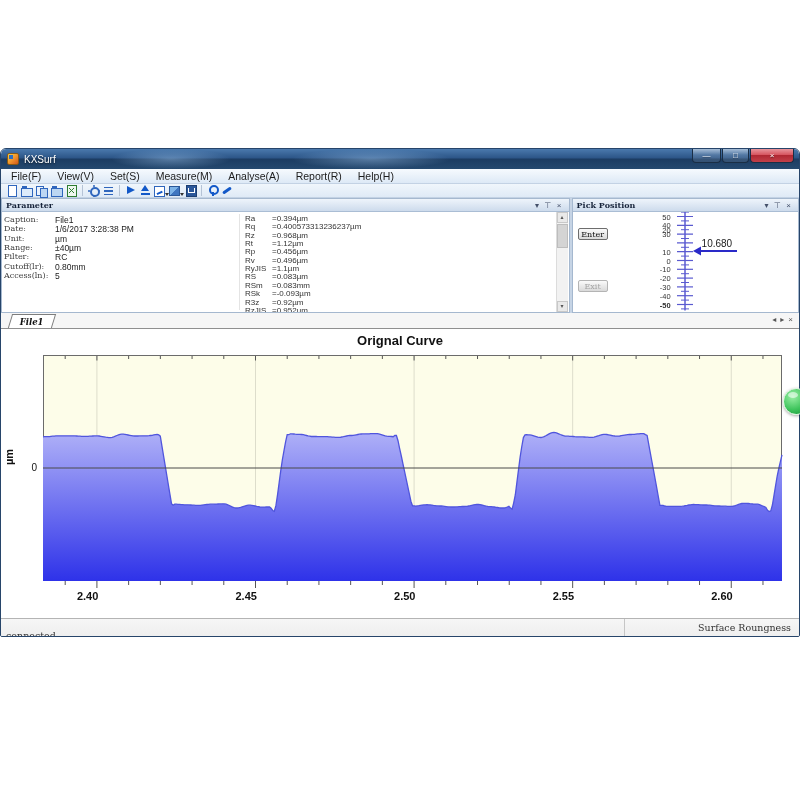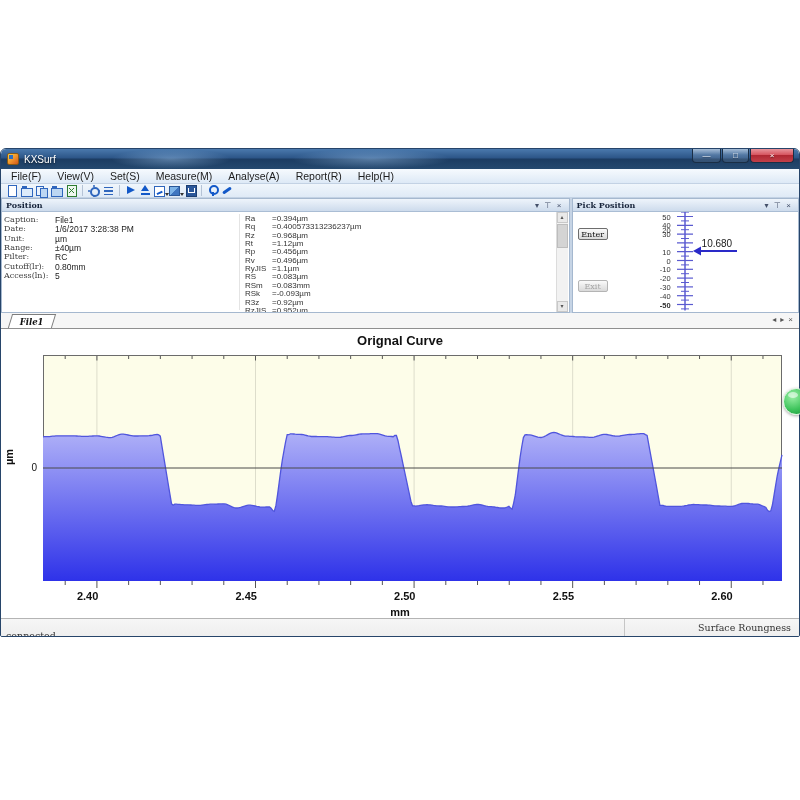--- a/index.html
+++ b/index.html
@@ -172,21 +172,21 @@
       <span class="ticon ti-word-export"></span>
       <span class="tsep"></span>
       <span class="ticon ti-probe"></span>
       <span class="ticon ti-pen"></span>
     </div>
 
   <div id="dockrow">
 
     <div class="panel" id="parameter-panel">
       <div class="panel-header">
-        <div class="panel-title">Position</div>
+        <div class="panel-title">Parameter</div>
         <div class="panel-hbtn">▾</div>
         <div class="panel-hbtn">⊤</div>
         <div class="panel-hbtn">×</div>
       </div>
       <div class="panel-content" id="parameter-content">
         <div id="param-divider"></div>
         <div id="param-scrollbar">
           <div class="sb-btn" style="top:0">▴</div>
           <div id="sb-thumb"></div>
           <div class="sb-btn" style="bottom:0">▾</div>
@@ -400,21 +400,20 @@
           <line x1="624.8197424892577" y1="1" x2="624.8197424892577" y2="4" stroke="#555555" stroke-width="1"></line>
           <line x1="624.8197424892577" y1="226" x2="624.8197424892577" y2="230" stroke="#555555" stroke-width="1"></line>
           <line x1="656.5364806866819" y1="1" x2="656.5364806866819" y2="4" stroke="#555555" stroke-width="1"></line>
           <line x1="656.5364806866819" y1="226" x2="656.5364806866819" y2="230" stroke="#555555" stroke-width="1"></line>
           <line x1="688.2532188841061" y1="1" x2="688.2532188841061" y2="5.5" stroke="#555555" stroke-width="1"></line>
           <line x1="688.2532188841061" y1="226" x2="688.2532188841061" y2="233" stroke="#555555" stroke-width="1"></line>
           <line x1="719.9699570815302" y1="1" x2="719.9699570815302" y2="4" stroke="#555555" stroke-width="1"></line>
           <line x1="719.9699570815302" y1="226" x2="719.9699570815302" y2="230" stroke="#555555" stroke-width="1"></line>
         </svg>
       </div>
-    <div id="xaxis-unit">mm</div>
   <div class="x-tick-label" style="left: 75.9185px;">2.40</div>
       <div class="x-tick-label" style="left: 234.502px;">2.45</div>
       <div class="x-tick-label" style="left: 393.086px;">2.50</div>
       <div class="x-tick-label" style="left: 551.67px;">2.55</div>
       <div class="x-tick-label" style="left: 710.253px;">2.60</div>
     </div>
 
   <div id="statusbar">
     <div id="status-left">connected</div>
     <div id="status-right">Surface Roungness</div>

